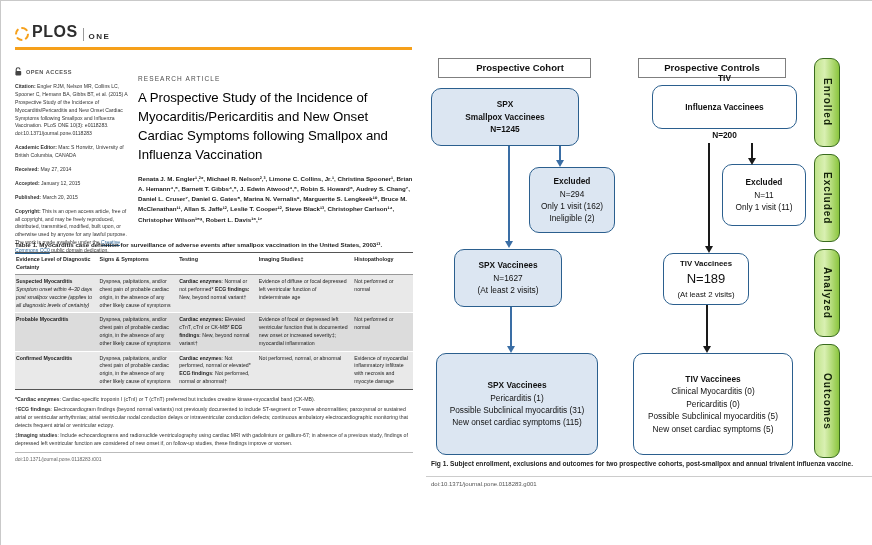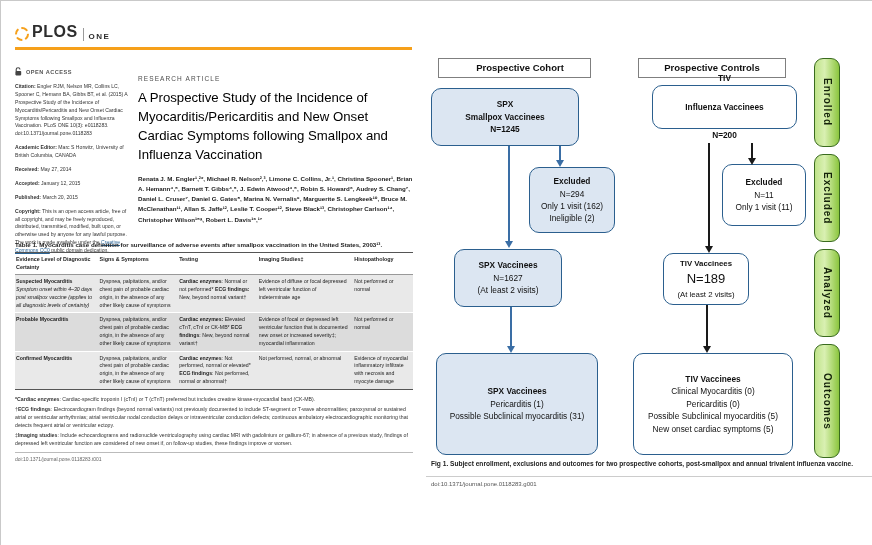--- a/index.html
+++ b/index.html
@@ -159,20 +159,21 @@
     </div>
     <div class="fbox fill-blue" style="left:28px;top:248px;width:108px;height:58px;">
       <div class="l t">SPX Vaccinees</div>
       <div class="l">N=1627</div>
       <div class="l">(At least 2 visits)</div>
     </div>
     <div class="fbox fill-blue" style="left:10px;top:352px;width:162px;height:102px;">
       <div class="l t">SPX Vaccinees</div>
       <div class="l">Pericarditis (1)</div>
       <div class="l">Possible Subclinical myocarditis (31)</div>
+      <div class="l">New onset cardiac symptoms (115)</div>
     </div>
 
     <div class="fbox fill-white" style="left:226px;top:84px;width:145px;height:44px;gap:16px;">
       <div class="l t">TIV</div>
       <div class="l t">Influenza Vaccinees</div>
       <div class="l t">N=200</div>
     </div>
     <div class="fbox fill-white" style="left:296px;top:163px;width:84px;height:62px;">
       <div class="l t">Excluded</div>
       <div class="l">N=11</div>

